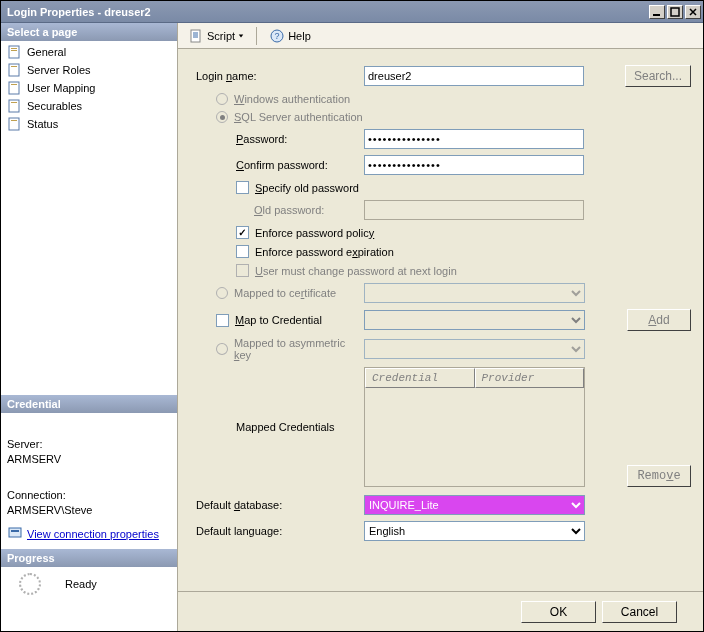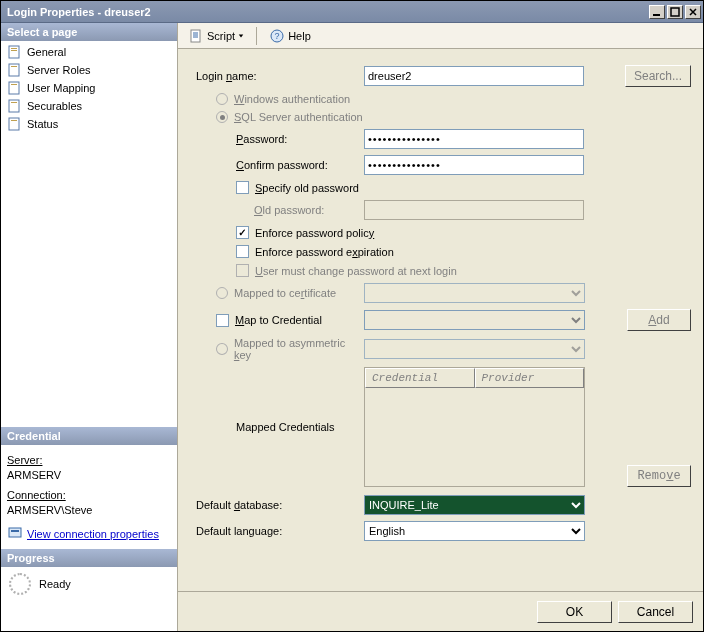--- a/index.html
+++ b/index.html
@@ -12,23 +12,23 @@
 
 .body-area { display:flex; height: 608px; }
 .sidebar { width: 177px; background:#fff; border-right:1px solid #aca899; display:flex; flex-direction:column;justify-content:center; }
 .sidepanel-header { background: linear-gradient(#a9b8d4,#8b99b2); color:#fff; font-weight:bold; padding: 3px 6px; font-size:11px; }
 .page-list { flex:0 0 auto; padding: 2px 0; }
 .page-item { display:flex; align-items:center; padding: 1px 6px; gap:4px; cursor:default;}
 .page-item .picon { width:16px; height:16px; display:flex; align-items:center; justify-content:center; }
 .page-item .plabel { font-size:11px; }
 .sidebar-fill { flex:1; }
 .conn-block { padding: 4px 6px; font-size:11px; line-height:1.4; }
-.conn-block .lbl { margin-top:4px;text-decoration:underline; }
+.conn-block .lbl { margin-top:20px; }
 .conn-link { color:#0000cc; text-decoration:underline; display:flex; align-items:center; gap:4px; margin-top:6px;}
-.progress-block { padding: 6px 8px; display:flex; align-items:center; gap:8px;}
+.progress-block { padding: 6px 18px; display:flex; align-items:center; gap:24px;}
 .progress-block .spinner { width:22px; height:22px; border:2px dotted #b0b0b0; border-radius:50%; }
 
 .main { flex:1; background:#ece9d8; display:flex; flex-direction:column; }
 .toolbar { height:26px; border-bottom:1px solid #aca899; display:flex; align-items:center; padding: 0 6px; gap:4px; background:#f5f2e9;}
 .toolbar .tbtn { display:flex; align-items:center; gap:3px; padding:2px 4px; cursor:default;}
 .toolbar .tdrop { width:6px; height:6px; }
 .toolbar .sep { width:1px; height:18px; background:#aca899; margin: 0 4px;}
 .ticon { width:16px; height:16px; }
 
 .form-area { flex:1; padding: 16px 12px 6px 16px; position:relative; overflow:hidden;}
@@ -40,40 +40,40 @@
 .field-col { flex:1; display:flex; align-items:center; gap:6px; }
 .disabled-text { color:#808080; }
 .underline-acc { text-decoration: underline; text-decoration-color: currentColor; }
 
 input.text { width:220px; height:20px; border:1px solid #7f9db9; padding:1px 3px; font-family:inherit; font-size:11px; background:#fff;}
 input.text.wide { width: 220px; }
 input.text[disabled] { background:#ece9d8; color:#808080; border-color:#aca899;}
 select.combo { width:221px; height:20px; border:1px solid #7f9db9; font-family:inherit; font-size:11px; background:#fff;}
 select.combo.wide { width: 221px; }
 select.combo.dis { background:#ece9d8; color:#808080;}
-select.combo.dark { background:#14532d; color:#fff; }
+select.combo.dark { background:#d946ef; color:#fff; }
 
 .radio { width:12px; height:12px; border:1px solid #7f9db9; border-radius:50%; background:#fff; display:inline-flex; align-items:center; justify-content:center; margin-right:6px;}
 .radio.disabled { border-color:#b0b0b0; background:#ece9d8;}
 .radio .dot { width:5px; height:5px; border-radius:50%; background:#000; display:none;}
 .radio.checked .dot { display:block; }
 .check { width:13px; height:13px; border:1px solid #7f9db9; background:#fff; display:inline-flex; align-items:center; justify-content:center; margin-right:6px; font-size:10px; line-height:1;}
 .check.disabled { background:#ece9d8; border-color:#b0b0b0; color:#808080;}
 .check .mark { display:none; color:#000; font-weight:bold;}
 .check.checked .mark { display:block; }
 
 .btn { height:22px; min-width:75px; background:#ece9d8; border:1px solid #404040; border-top-color:#fff; border-left-color:#fff; font-family:inherit; font-size:12px; padding: 0 8px; cursor:default;}
 .btn.small { min-width:64px; }
 .btn[disabled] { color:#808080; }
 
 .cred-table { width:221px; height:120px; border:1px solid #aca899; background:#ece9d8; }
 .cred-table .hdr { display:flex; }
 .cred-table .hdr .hc { flex:1; border:1px solid; border-color:#fff #808080 #808080 #fff; padding:3px 6px; color:#808080; background:#ece9d8; font-style:italic; height:20px;}
 
-.button-bar { height:40px; border-top:1px solid #aca899; display:flex; align-items:center; justify-content:flex-end; gap:6px; padding: 0 10px;}
+.button-bar { height:40px; border-top:1px solid #aca899; display:flex; align-items:center; justify-content:flex-end; gap:6px; padding: 0 26px;}
 
 .side-icon svg { width:16px; height:16px; }
 </style>
 </head>
 <body>
 
 <div class="titlebar">
   <span class="title">Login Properties - dreuser2</span>
   <span class="wbtn">
       <svg viewBox="0 0 10 10">

